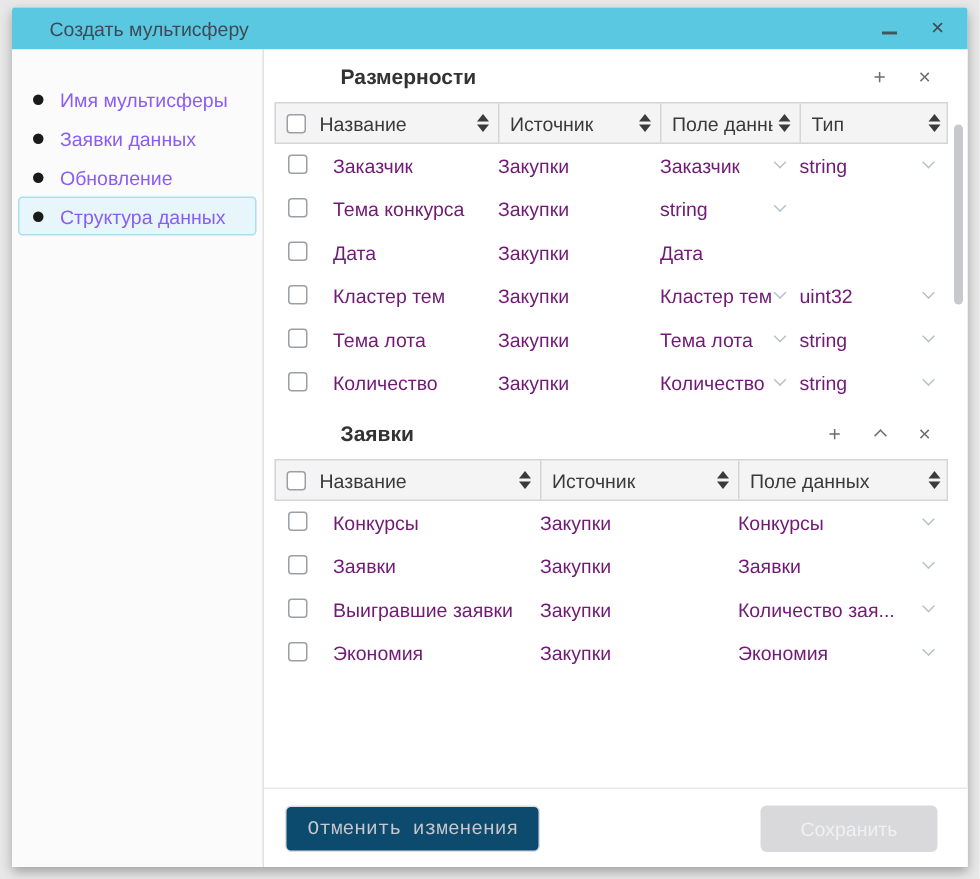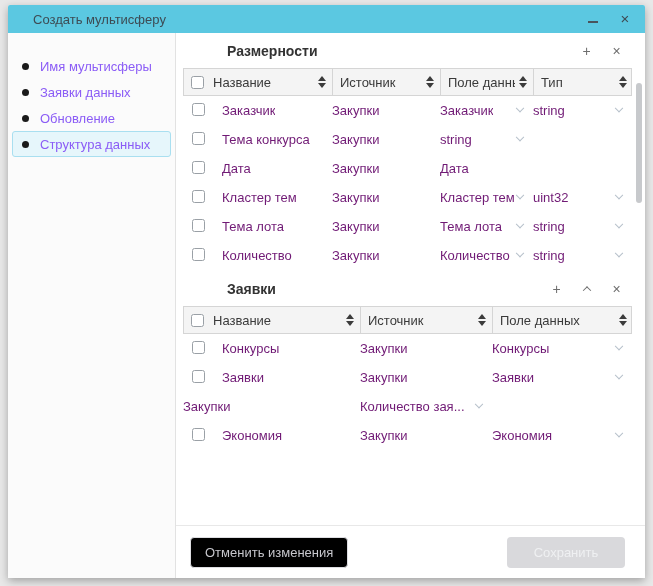--- a/index.html
+++ b/index.html
@@ -70,23 +70,23 @@
           margin-right:4px; cursor:pointer; flex-shrink:0; }
 
   
   .scroll-thumb { position:absolute; right:3px; top:50px; width:6px; height:120px;
                   background:#c7c9cc; border-radius:3px; }
 
   
   .footer { position:absolute; left:0; right:0; bottom:0; height:53px;
             border-top:1px solid #e8e8e8; background:#ffffff;
             display:flex; align-items:center; padding:0 20px 0 14px; }
-  .btn-cancel { background:#000000; border:1px solid #dedee2; border-radius:4px;
+  .btn-cancel { background:#0c4a6e; border:1px solid #dedee2; border-radius:4px;
                 color:#c7c7cd; font-size:13px; padding:7px 14px; cursor:default;
-                font-family:Liberation Sans, sans-serif; }
+                font-family:Liberation Mono, monospace; }
   .btn-save { margin-left:auto; background:#d9d9dc; border:none; border-radius:4px;
               color:#eff0f2; font-size:13px; padding:8px 0; width:118px; text-align:center;
               cursor:default; font-family:inherit; }
 </style>
 </head>
 <body>
 
 <div class="page">
   <div class="window">
 
@@ -298,20 +298,24 @@
                 <span class="cb-wrap"><span class="cb"></span></span>
                 <span class="name">Заявки</span>
               </div>
               <div class="td">Закупки</div>
               <div class="td dd">
                 <span class="val">Заявки</span>
                 <span class="chev"></span>
               </div>
             </div>
             <div class="trow facts-grid">
+              <div class="td">
+                <span class="cb-wrap"><span class="cb"></span></span>
+                <span class="name">Выигравшие заявки</span>
+              </div>
               <div class="td">Закупки</div>
               <div class="td dd">
                 <span class="val">Количество зая...</span>
                 <span class="chev"></span>
               </div>
             </div>
             <div class="trow facts-grid">
               <div class="td">
                 <span class="cb-wrap"><span class="cb"></span></span>
                 <span class="name">Экономия</span>

